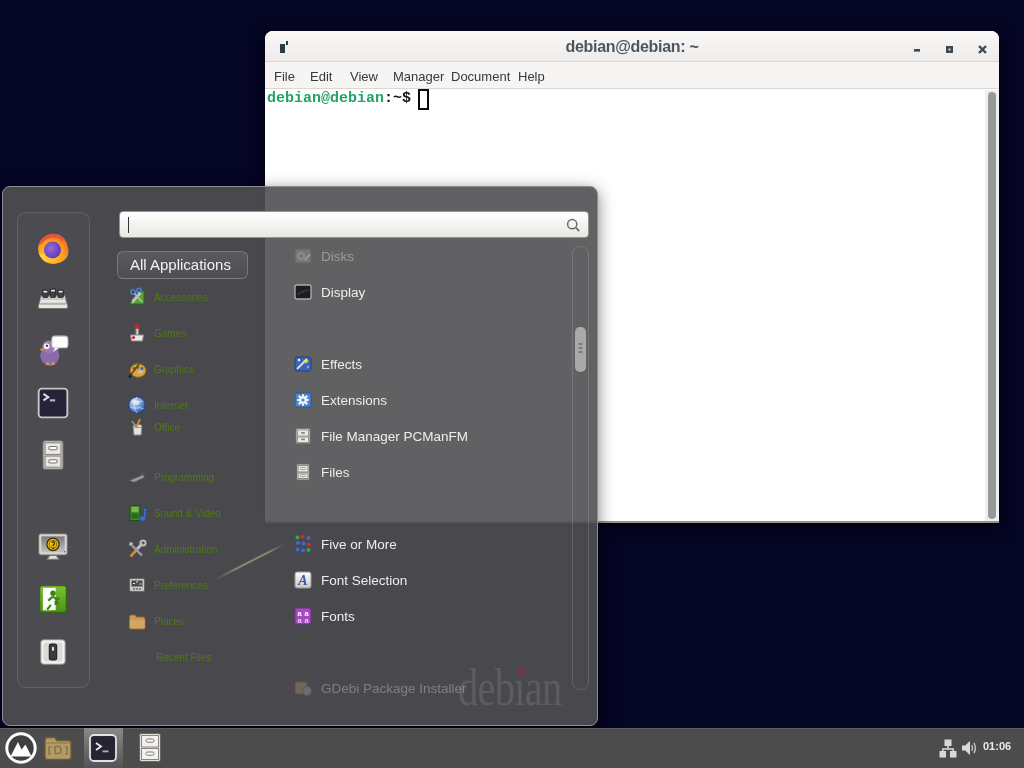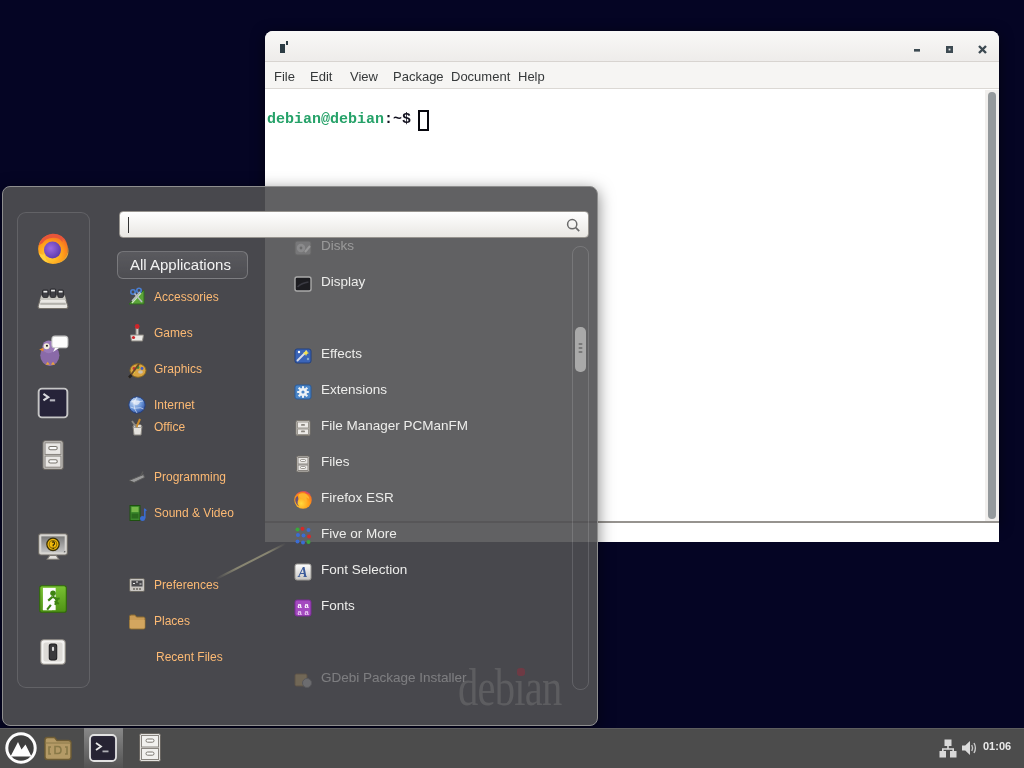--- a/index.html
+++ b/index.html
@@ -8,21 +8,21 @@
 
 #term{left:265px;top:31px;width:734px;height:492px;border-radius:8px 8px 0 0;
   box-shadow:0 3px 14px rgba(0,0,0,.55);background:#fff;}
 #tbar{left:0;top:0;width:734px;height:31px;border-radius:8px 8px 0 0;
   background:linear-gradient(#f9f8f7,#eeecea);border-bottom:1px solid #d8d4d0;box-sizing:border-box;}
 #ttitle{left:0;top:7px;width:734px;text-align:center;font-weight:bold;font-size:16px;color:#4a5761;letter-spacing:-0.3px;}
 #tico{left:15px;top:13px;width:5px;height:9px;background:#2c3c44;}
 #tico2{left:21px;top:10px;width:2px;height:4px;background:#2c3c44;}
 #mbar{left:0;top:31px;width:734px;height:27px;background:#f6f5f3;border-bottom:1px solid #dbd8d4;box-sizing:border-box;}
 .mi{position:absolute;top:38px;font-size:13px;color:#36393a;}
-#tbody{left:0;top:58px;width:734px;height:432px;background:#fff;margin-top:21px;}
+#tbody{left:0;top:58px;width:734px;height:432px;background:#fff;}
 #prompt{left:2px;top:1px;font-family:"Liberation Mono",monospace;font-size:15px;font-weight:bold;color:#12111f;white-space:pre;}
 #prompt .g{color:#26a269;}
 #cursor{left:153px;top:0px;width:7px;height:17px;border:2px solid #07070e;background:#fff;}
 #tscroll{left:720px;top:59px;width:14px;height:432px;background:#f1efed;}
 #tthumb{left:3px;top:2px;width:8px;height:427px;background:#94999c;border-radius:4px;}
 
 #panel{left:0;top:728px;width:1024px;height:40px;background:#4c4c4c;border-top:1px solid #5e5e5e;box-sizing:border-box;}
 #phl{left:84px;top:728px;width:39px;height:40px;background:linear-gradient(#898989,#535353);}
 #clock{left:983px;top:740px;font-size:11px;font-weight:bold;color:#e9e9e9;}
 
@@ -34,50 +34,51 @@
 #gline{left:213px;top:391px;width:78px;height:2px;transform:rotate(-27deg);transform-origin:0 50%;
   background:linear-gradient(90deg,rgba(200,195,150,0),rgba(200,195,150,.5) 30%,rgba(200,195,150,.5) 75%,rgba(200,195,150,0));}
 #favbox{left:14px;top:25px;width:71px;height:474px;border:1px solid rgba(255,255,255,.13);
   border-radius:9px;background:rgba(255,255,255,.02);}
 #sbox{left:116px;top:24px;width:470px;height:27px;border:1px solid #97948f;border-radius:4px;
   background:linear-gradient(#ffffff,#e9e7e3);box-sizing:border-box;}
 #scur{left:8px;top:5px;width:1px;height:16px;background:#333;}
 #allapps{left:114px;top:64px;width:131px;height:28px;border:1px solid rgba(255,255,255,.22);border-radius:6px;
   background:linear-gradient(rgba(255,255,255,.10),rgba(255,255,255,.03));box-sizing:border-box;
   font-size:15px;color:#f2f2f2;line-height:26px;text-indent:12px;}
-.cat{position:absolute;left:124px;height:36px;display:flex;align-items:center;font-size:12px;color:#fdba74;justify-content:flex-end;}
+.cat{position:absolute;left:124px;height:36px;display:flex;align-items:center;font-size:10px;color:#4d7c0f;justify-content:flex-end;}
 .cat svg,.cat .cic{margin-right:7px;}
-.app{position:absolute;left:290px;height:36px;display:flex;font-size:13.5px;color:#ededeb;}
+.app{position:absolute;left:290px;height:36px;display:flex;align-items:center;font-size:13.5px;color:#ededeb;}
 .app svg,.app .aic{margin-right:8px;}
 #ascroll{left:569px;top:59px;width:17px;height:444px;border:1px solid rgba(255,255,255,.14);border-radius:8px;box-sizing:border-box;}
 #athumb{left:572px;top:140px;width:11px;height:45px;background:#a9a9a9;border-radius:5px;}
 .fav{position:absolute;left:33px;}
 </style></head><body>
 <div id="scr">
 
 <div id="term" class="abs">
   <div id="tbar" class="abs"></div>
+  <div id="ttitle" class="abs">debian@debian: ~</div>
   <div id="tico" class="abs"></div>
       <div id="tico2" class="abs"></div>
   <div id="mbar" class="abs"></div>
   <svg class="abs" style="left:644px;top:12px" width="12" height="12">
         <rect x="5" y="6" width="6" height="2.6" fill="#3d4a52"></rect>
       </svg>
   <svg class="abs" style="left:678px;top:12px" width="12" height="12">
         <rect x="3" y="3" width="7" height="7" fill="#3d4a52"></rect>
         <rect x="5.6" y="5.6" width="1.8" height="1.8" fill="#eee"></rect>
       </svg>
   <svg class="abs" style="left:711px;top:12px" width="12" height="12">
         <path d="M3 3 L10 10 M10 3 L3 10" stroke="#3d4a52" stroke-width="2.4"></path>
         <rect x="5.4" y="5.4" width="2.2" height="2.2" fill="#3d4a52"></rect>
       </svg>
   <span class="mi" style="left:9px">File</span>
   <span class="mi" style="left:45px">Edit</span>
   <span class="mi" style="left:85px">View</span>
-  <span class="mi" style="left:128px">Package</span>
+  <span class="mi" style="left:128px">Manager</span>
   <span class="mi" style="left:186px">Document</span>
   <span class="mi" style="left:253px">Help</span>
   <div id="tbody" class="abs">
      <div id="prompt" class="abs"><span class="g">debian@debian</span>:~$</div>
      <div id="cursor" class="abs"></div>
   </div>
   <div id="tscroll" class="abs">
         <div id="tthumb" class="abs"></div>
       </div>
   <div class="abs" style="left:0;top:490px;width:734px;height:2px;background:#96938f"></div>
@@ -235,20 +236,27 @@
    <path d="M14 8.5 l2 -4" stroke="#5a5a5a" stroke-width="1.4"></path>
         </svg>Programming</div>
  <div class="cat" style="top:308px"><svg width="20" height="20" viewBox="0 0 20 20">
    <rect x="3" y="2.5" width="10" height="15" fill="#3d8a2d" stroke="#1e5010"></rect>
    <rect x="4.5" y="4" width="7" height="5" fill="#77b84a"></rect>
    <rect x="4.5" y="10.5" width="7" height="5" fill="#2a6a1e"></rect>
    <circle cx="15.5" cy="15.5" r="2.5" fill="#3a6cd0"></circle>
    <rect x="17" y="6" width="1.6" height="9.5" fill="#3a6cd0"></rect>
    <path d="M17 6 q2 .5 2 2" stroke="#3a6cd0" stroke-width="1.5" fill="none"></path>
         </svg>Sound &amp; Video</div>
+ <div class="cat" style="top:344px"><svg width="20" height="20" viewBox="0 0 20 20">
+   <path d="M3.5 17.5 L14 6" stroke="#d98a2a" stroke-width="2.6"></path>
+   <path d="M9 11 L15.5 4.5" stroke="#b8bcc2" stroke-width="2.6"></path>
+   <circle cx="16" cy="4" r="2.6" fill="none" stroke="#b8bcc2" stroke-width="2"></circle>
+   <path d="M4 5.5 L15 16.5" stroke="#9a9ea4" stroke-width="2.4"></path>
+   <path d="M3 3 l3 1 l-1 3 l-3 -1 z" fill="#c9cdd2" stroke="#7a7e84"></path>
+        </svg>Administration</div>
  <div class="cat" style="top:380px"><svg width="20" height="20" viewBox="0 0 20 20">
    <rect x="2.5" y="3.5" width="15" height="13" rx="1.5" fill="#c9c6c2" stroke="#6a6761"></rect>
    <rect x="4.5" y="5.5" width="11" height="6" fill="#4a4a4e"></rect>
    <path d="M6 8.5 h2 M9 7 h2 M12.5 9 h2" stroke="#e8e8e8" stroke-width="1.2"></path>
    <circle cx="7" cy="14" r="1" fill="#6a6761"></circle>
           <circle cx="10" cy="14" r="1" fill="#6a6761"></circle>
           <circle cx="13" cy="14" r="1" fill="#6a6761"></circle>
         </svg>Preferences</div>
  <div class="cat" style="top:416px"><svg width="20" height="20" viewBox="0 0 20 20">
    <path d="M2.5 5.5 q0 -1.5 1.5 -1.5 h4 l1.5 2 h7 q1.5 0 1.5 1.5 v9 q0 1.5 -1.5 1.5 h-12.5 q-1.5 0 -1.5 -1.5 z" fill="#c99b55" stroke="#8a6a30"></path>
@@ -295,26 +303,20 @@
    <rect x="8" y="6" width="4" height="1.8" rx=".9" fill="#8a867f"></rect>
    <rect x="8" y="12.5" width="4" height="1.8" rx=".9" fill="#8a867f"></rect>
         </svg>File Manager PCManFM</div>
  <div class="app" style="top:267px"><svg width="20" height="20" viewBox="0 0 20 20">
    <rect x="3.5" y="2" width="13" height="16" rx="1.5" fill="#d4d2ce" stroke="#6a6661"></rect>
    <rect x="5" y="3.5" width="10" height="6.5" fill="#e9e7e4" stroke="#8a8681"></rect>
    <rect x="5" y="11" width="10" height="5.5" fill="#e9e7e4" stroke="#8a8681"></rect>
    <rect x="7.5" y="5.5" width="5" height="2" rx="1" fill="#faf9f8" stroke="#7a766f" stroke-width=".7"></rect>
    <rect x="7.5" y="12.5" width="5" height="2" rx="1" fill="#faf9f8" stroke="#7a766f" stroke-width=".7"></rect>
         </svg>Files</div>
- <div class="app" style="top:303px"><svg width="20" height="20" viewBox="0 0 32 32">
-   <circle cx="16" cy="16" r="14" fill="url(#fxg)"></circle>
-   <path d="M4 10 a14 14 0 0 1 25 -1 q-3 -4 -7 -3 q-5 -6 -11 -2 q-5 2 -7 6z" fill="#d6456e" opacity=".9"></path>
-   <path d="M7 9 q3 5 .5 9 q-1.5 4 2.5 8 q-6 -3 -6.5 -10 q0 -4 3.5 -7z" fill="#4a3a8c" opacity=".8"></path>
-   <path d="M9 7 q7 -4 13 0 q4 3 4 8 q-2 -3 -5 -3 q2.5 5 -1 9 q0 -6 -5.5 -7.5 q-5 -1.5 -5.5 -6.5z" fill="#ffb52e"></path>
-        </svg>Firefox ESR</div>
  <div class="app" style="top:339px"><svg width="20" height="20" viewBox="0 0 20 20">
    <circle cx="4.5" cy="3.5" r="2" fill="#3aa83a"></circle>
           <circle cx="9.5" cy="2.8" r="2" fill="#d42a2a"></circle>
           <circle cx="15.5" cy="4" r="2" fill="#3a6cd4"></circle>
    <circle cx="5" cy="9" r="2" fill="#3a6cd4"></circle>
           <circle cx="10.5" cy="9.5" r="2" fill="#3a6cd4"></circle>
           <circle cx="16" cy="10.5" r="2" fill="#d42a2a"></circle>
    <circle cx="4.5" cy="15.5" r="2" fill="#3a6cd4"></circle>
           <circle cx="10" cy="16.5" r="2" fill="#3a6cd4"></circle>
           <circle cx="15.5" cy="16" r="2" fill="#3aa83a"></circle>

